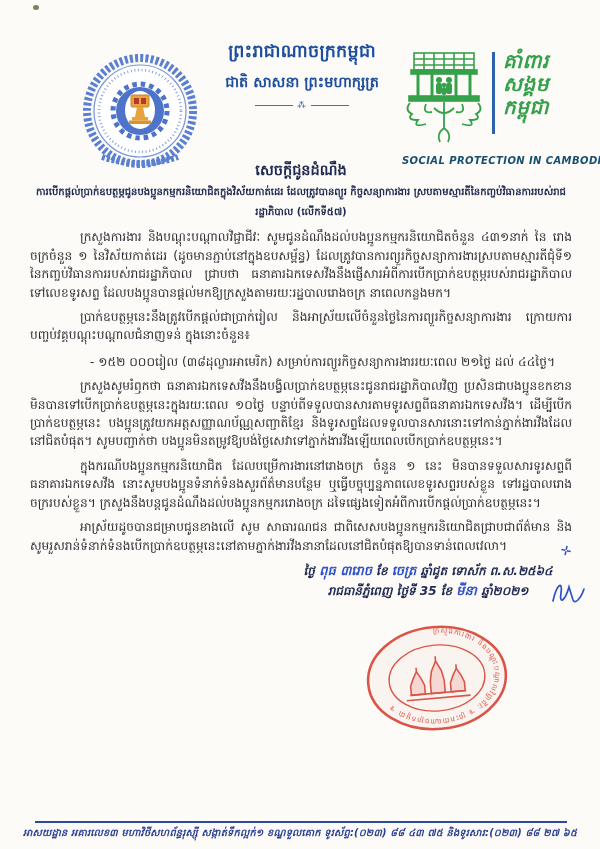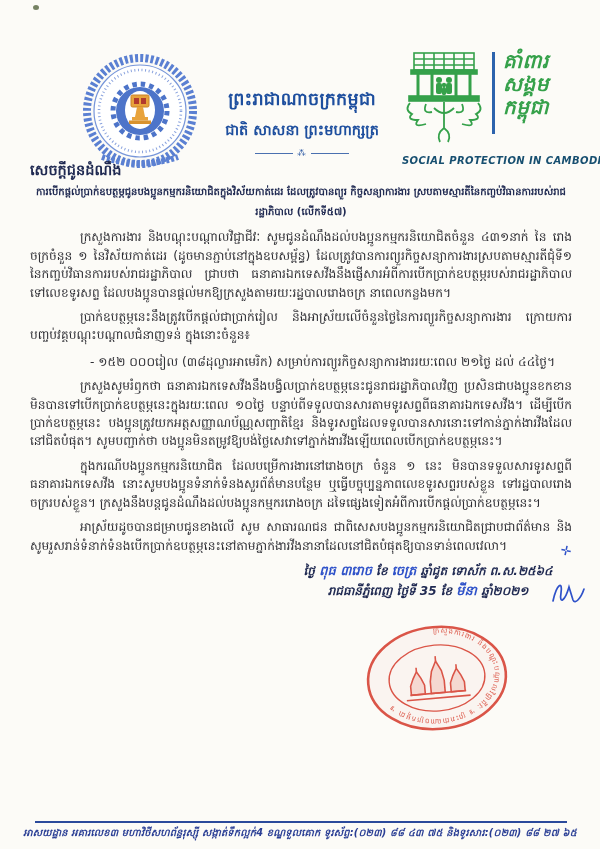--- a/index.html
+++ b/index.html
@@ -1,34 +1,34 @@
 <!DOCTYPE html>
 <html><head>
 <meta charset="utf-8">
 <style>
   html,body{margin:0;padding:0;background:#e9e7e2;}
   .page{position:relative;width:600px;height:849px;margin:0 auto;background:#fcfbf7;
         overflow:hidden;font-family:"DejaVu Sans","Liberation Sans",sans-serif;color:#2d2d33;}
   
   .seal-left{position:absolute;left:80px;top:53px;width:120px;height:120px;}
   .center-head{position:absolute;left:188px;top:40px;width:228px;text-align:center;color:#1d4e9e;}
-  .kingdom{font-size:17.5px;font-weight:800;letter-spacing:.3px;margin-top:48px;}
+  .kingdom{font-size:17.5px;font-weight:800;letter-spacing:.3px;}
   .motto{font-size:14.5px;font-weight:700;margin-top:7px;}
   .hdr-div{margin-top:6px;font-size:9px;letter-spacing:1px;color:#1d4e9e;
            display:flex;align-items:center;justify-content:center;gap:4px;}
   .hdr-div .rule{width:38px;height:1px;background:#1d4e9e;opacity:.8;}
   .logo-right{position:absolute;left:402px;top:50px;width:192px;font-style:italic;}
   .logo-right-row{display:flex;align-items:flex-start;}
   .vbar{width:3px;height:82px;background:#2d63ad;margin:2px 8px 0 6px;}
   .sp-kh{font-weight:800;color:#35a14a;font-size:20px;line-height:23px;letter-spacing:.5px;}
   .sp-cap{margin-top:5px;font-size:10px;font-weight:800;color:#174f70;letter-spacing:.4px;white-space:nowrap;}
   
   .content{position:absolute;left:30px;right:28px;top:158px;font-size:12.2px;line-height:18.4px;}
   .ministry{color:#1d4e9e;font-weight:800;font-size:13px;}
-  .n-head{color:#202a52;font-weight:800;font-size:14.5px;margin-top:3px;}
+  .n-head{text-align:center;color:#202a52;font-weight:800;font-size:14.5px;margin-top:3px;}
   .n-sub{text-align:center;color:#202a52;font-weight:800;font-size:13px;margin-top:1px;}
   .n-subject{text-align:center;color:#202a52;font-weight:800;font-size:10px;line-height:20px;
              max-width:530px;margin:3px auto 2px;}
   .para{text-align:justify;text-indent:50px;margin-top:6px;}
   .bullet{padding-left:60px;margin-top:8px;}
   .pen-mark{color:#2f52c9;font-size:13px;font-weight:700;display:inline-block;transform:rotate(12deg);}
   
   .date-block{margin-top:6px;margin-left:248px;width:300px;text-align:center;
               font-style:italic;font-weight:700;color:#202a52;font-size:12px;line-height:20px;position:relative;z-index:3;}
   .hand{color:#2f52c9;font-size:13px;font-weight:700;font-style:italic;}
@@ -173,15 +173,15 @@
         <path d="M0,-17 V-22" fill="none"></path>
         <path d="M-27,15 V6 L-24,-1 L-20,-8 L-16,-1 L-13,6 V15 Z"></path>
         <path d="M-20,-8 V-12" fill="none"></path>
         <path d="M13,15 V6 L16,-1 L20,-8 L24,-1 L27,6 V15 Z"></path>
         <path d="M20,-8 V-12" fill="none"></path>
       </g>
     </svg>
   </div>
 
   <div class="footer-line"></div>
-  <div class="footer-text">អាសយដ្ឋាន អគារលេខ៣ មហាវិថីសហព័ន្ធរុស្ស៊ី សង្កាត់ទឹកល្អក់4 ខណ្ឌទួលគោក ទូរស័ព្ទ:(០២៣) ៨៨ ៤៣ ៧៥ និងទូរសារ:(០២៣) ៨៨ ២៧ ៦៥</div>
+  <div class="footer-text">អាសយដ្ឋាន អគារលេខ៣ មហាវិថីសហព័ន្ធរុស្ស៊ី សង្កាត់ទឹកល្អក់១ ខណ្ឌទួលគោក ទូរស័ព្ទ:(០២៣) ៨៨ ៤៣ ៧៥ និងទូរសារ:(០២៣) ៨៨ ២៧ ៦៥</div>
 
 </div>
 
 </body></html>

